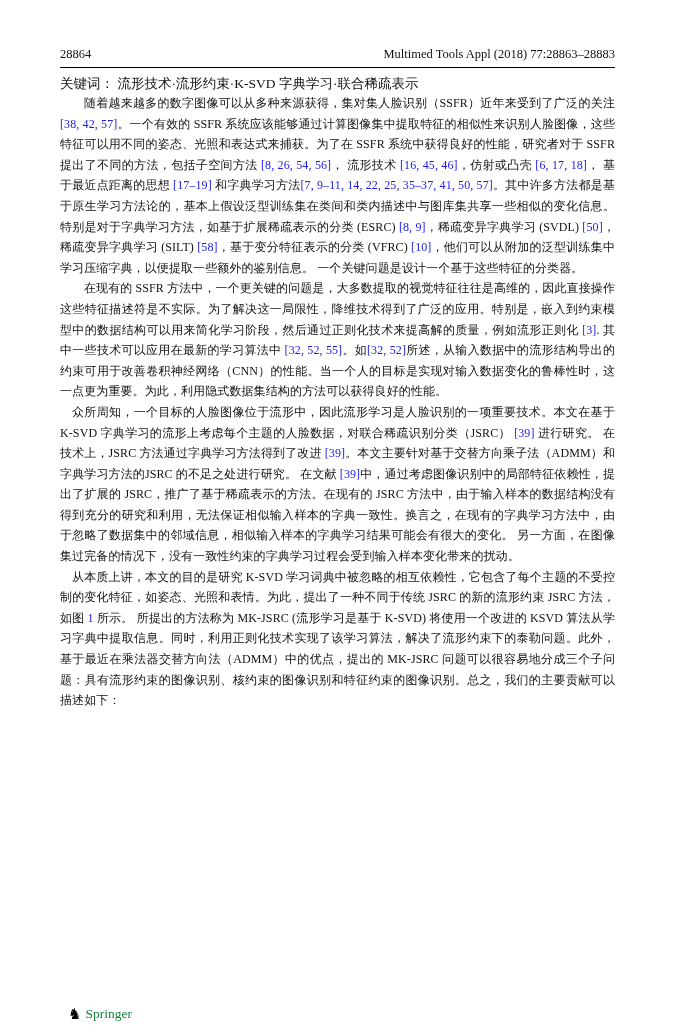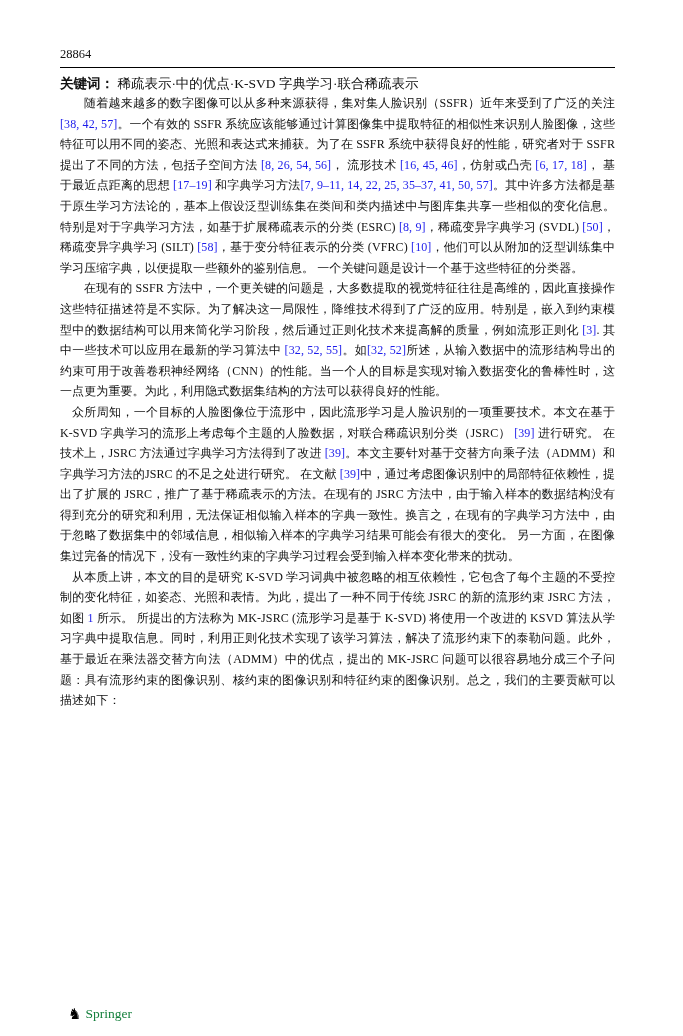--- a/index.html
+++ b/index.html
@@ -31,21 +31,21 @@
     border-top: 1px solid var(--rule, #000000);
     margin: 5px 0 6px 0;
     height: 0;
   }
   .keywords {
     margin: 2px 0 0 0;
     font-size: 13.5px;
     line-height: 19px;
   }
   .keywords .kw-label {
-    font-weight: 700;
+    font-weight: 400;
   }
   .section-heading {
     font-size: 17px;
     font-weight: 700;
     margin: 46px 0 26px 0;
     line-height: 22px;
   }
   p.body {
     margin: 0;
     font-size: 12px;
@@ -80,27 +80,28 @@
     color: #15803d;
   }
 </style>
 </head>
 <body>
 
 <div class="page">
 
   <div class="header-row">
     <span>28864</span>
+    <span>Multimed Tools Appl (2018) 77:28863–28883</span>
   </div>
 
   <hr class="header-rule">
 
   <p class="keywords">
     <span class="kw-label">关键词：</span>
-    <span class="kw-text">稀疏表示·中的优点·K-SVD 字典学习·联合稀疏表示</span>
+    <span class="kw-text">流形技术·流形约束·K-SVD 字典学习·联合稀疏表示</span>
   </p>
 
 
   <p class="body indent-2"><span class="run">随着越来越多的数字图像可以从多种来源获得，集对集人脸识别（SSFR）近年来受到了广泛的关注</span><span class="cite">[38, 42, 57]</span><span class="run">。一个有效的 SSFR 系统应该能够通过计算图像集中提取特征的相似性来识别人脸图像，这些特征可以用不同的姿态、光照和表达式来捕获。为了在 SSFR 系统中获得良好的性能，研究者对于 SSFR 提出了不同的方法，包括子空间方法 </span><span class="cite">[8, 26, 54, 56]</span><span class="run">， 流形技术 </span><span class="cite">[16, 45, 46]</span><span class="run">，仿射或凸壳 </span><span class="cite">[6, 17, 18]</span><span class="run">， 基于最近点距离的思想 </span><span class="cite">[17–19]</span><span class="run"> 和字典学习方法</span><span class="cite">[7, 9–11, 14, 22, 25, 35–37, 41, 50, 57]</span><span class="run">。其中许多方法都是基于原生学习方法论的，基本上假设泛型训练集在类间和类内描述中与图库集共享一些相似的变化信息。 特别是对于字典学习方法，如基于扩展稀疏表示的分类 (ESRC) </span><span class="cite">[8, 9]</span><span class="run">，稀疏变异字典学习 (SVDL) </span><span class="cite">[50]</span><span class="run">，稀疏变异字典学习 (SILT) </span><span class="cite">[58]</span><span class="run">，基于变分特征表示的分类 (VFRC) </span><span class="cite">[10]</span><span class="run">，他们可以从附加的泛型训练集中学习压缩字典，以便提取一些额外的鉴别信息。 一个关键问题是设计一个基于这些特征的分类器。</span></p>
   <p class="body indent-2"><span class="run">在现有的 SSFR 方法中，一个更关键的问题是，大多数提取的视觉特征往往是高维的，因此直接操作这些特征描述符是不实际。为了解决这一局限性，降维技术得到了广泛的应用。特别是，嵌入到约束模型中的数据结构可以用来简化学习阶段，然后通过正则化技术来提高解的质量，例如流形正则化 </span><span class="cite">[3]</span><span class="run">. 其中一些技术可以应用在最新的学习算法中 </span><span class="cite">[32, 52, 55]</span><span class="run">。如</span><span class="cite">[32, 52]</span><span class="run">所述，从输入数据中的流形结构导出的约束可用于改善卷积神经网络（CNN）的性能。当一个人的目标是实现对输入数据变化的鲁棒性时，这一点更为重要。为此，利用隐式数据集结构的方法可以获得良好的性能。</span></p>
   <p class="body indent-1"><span class="run">众所周知，一个目标的人脸图像位于流形中，因此流形学习是人脸识别的一项重要技术。本文在基于 K-SVD 字典学习的流形上考虑每个主题的人脸数据，对联合稀疏识别分类（JSRC） </span><span class="cite">[39]</span><span class="run"> 进行研究。 在技术上，JSRC 方法通过字典学习方法得到了改进 </span><span class="cite">[39]</span><span class="run">。本文主要针对基于交替方向乘子法（ADMM）和字典学习方法的JSRC 的不足之处进行研究。 在文献 </span><span class="cite">[39]</span><span class="run">中，通过考虑图像识别中的局部特征依赖性，提出了扩展的 JSRC，推广了基于稀疏表示的方法。在现有的 JSRC 方法中，由于输入样本的数据结构没有得到充分的研究和利用，无法保证相似输入样本的字典一致性。换言之，在现有的字典学习方法中，由于忽略了数据集中的邻域信息，相似输入样本的字典学习结果可能会有很大的变化。 另一方面，在图像集过完备的情况下，没有一致性约束的字典学习过程会受到输入样本变化带来的扰动。</span></p>
   <p class="body indent-1"><span class="run">从本质上讲，本文的目的是研究 K-SVD 学习词典中被忽略的相互依赖性，它包含了每个主题的不受控制的变化特征，如姿态、光照和表情。为此，提出了一种不同于传统 JSRC 的新的流形约束 JSRC 方法，如图 </span><span class="cite">1</span><span class="run"> 所示。 所提出的方法称为 MK-JSRC (流形学习是基于 K-SVD) 将使用一个改进的 KSVD 算法从学习字典中提取信息。同时，利用正则化技术实现了该学习算法，解决了流形约束下的泰勒问题。此外，基于最近在乘法器交替方向法（ADMM）中的优点，提出的 MK-JSRC 问题可以很容易地分成三个子问题：具有流形约束的图像识别、核约束的图像识别和特征约束的图像识别。总之，我们的主要贡献可以描述如下：</span></p>
 
   <div class="footer">
     <span class="sp-logo">♞</span>

